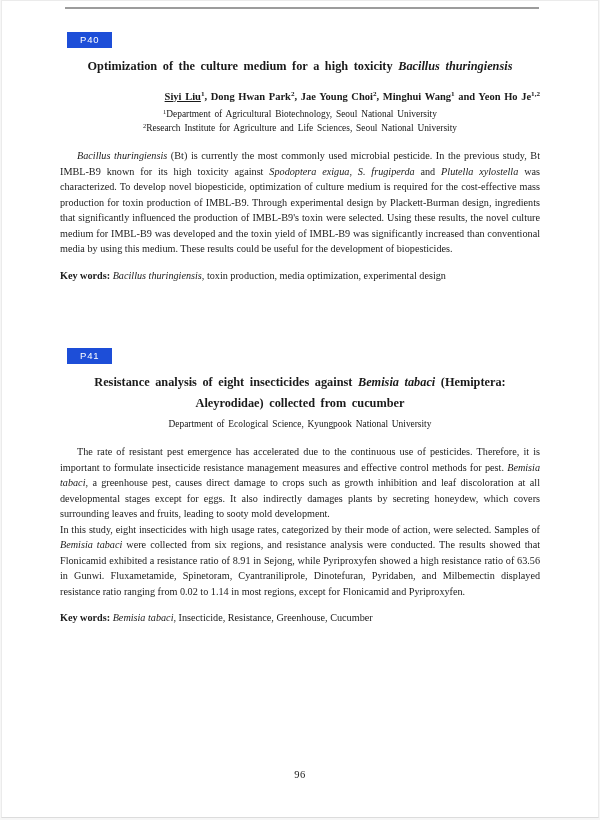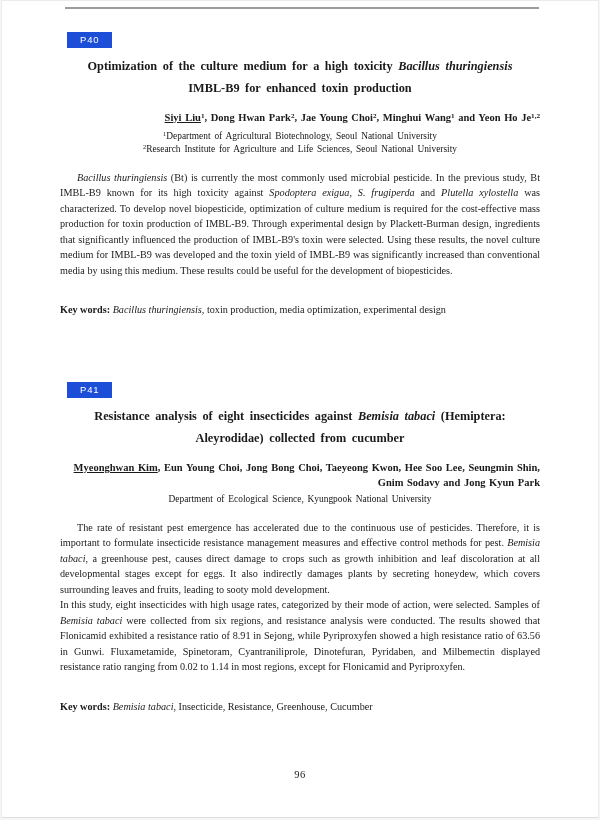--- a/index.html
+++ b/index.html
@@ -76,21 +76,21 @@
   }
   .abs-body {
     margin-top:13px;
     font-size:10.2px;
     line-height:15.5px;
     text-align:justify;
   }
   .abs-body p { margin:0; }
   .abs-body p.indent { text-indent:17px; }
   .keywords {
-    margin-top:24px;
+    margin-top:11px;
     font-size:10.2px;
     line-height:15px;
     text-align:left;
   }
 
   
   .rt-i { font-style:italic; }
   .rt-b { font-weight:bold; }
   .rt-u { text-decoration:underline; }
   .rt-sup { font-size:68%; position:relative; top:-0.45em; }
@@ -105,36 +105,35 @@
 </head>
 <body>
 
 <div class="page">
   <div class="content">
 
     <div class="header-rule"></div>
 
     <div class="abstract-section sec1">
       <span class="badge">P40</span>
-      <div class="abs-title"><span>Optimization of the culture medium for a high toxicity </span><span class="rt-i">Bacillus thuringiensis</span><br><span>IMBL-B9 for enhanced toxin production</span></div>
+      <div class="abs-title"><span>Optimization of the culture medium for a high toxicity </span><span class="rt-i">Bacillus thuringiensis</span><br></div>
       <div class="authors"><span class="rt-u">Siyi Liu</span><span class="rt-sup">1</span><span>, Dong Hwan Park</span><span class="rt-sup">2</span><span>, Jae Young Choi</span><span class="rt-sup">2</span><span>, Minghui Wang</span><span class="rt-sup">1</span><span> and Yeon Ho Je</span><span class="rt-sup">1,2</span></div>
       <div class="affils">
         <div><span class="rt-sup">1</span><span>Department of Agricultural Biotechnology, Seoul National University</span></div>
         <div><span class="rt-sup">2</span><span>Research Institute for Agriculture and Life Sciences, Seoul National University</span></div>
       </div>
       <div class="abs-body">
         <p class="indent"><span class="rt-i">Bacillus thuringiensis</span><span> (Bt) is currently the most commonly used microbial pesticide. In the previous study, Bt IMBL-B9 known for its high toxicity against </span><span class="rt-i">Spodoptera exigua</span><span>, </span><span class="rt-i">S. frugiperda</span><span> and </span><span class="rt-i">Plutella xylostella</span><span> was characterized. To develop novel biopesticide, optimization of culture medium is required for the cost-effective mass production for toxin production of IMBL-B9. Through experimental design by Plackett-Burman design, ingredients that significantly influenced the production of IMBL-B9's toxin were selected. Using these results, the novel culture medium for IMBL-B9 was developed and the toxin yield of IMBL-B9 was significantly increased than conventional media by using this medium. These results could be useful for the development of biopesticides.</span></p>
       </div>
       <div class="keywords"><span class="rt-b">Key words:</span><span> </span><span class="rt-i">Bacillus thuringiensis</span><span>, toxin production, media optimization, experimental design</span></div>
     </div>
 
     <div class="abstract-section sec2">
       <span class="badge">P41</span>
       <div class="abs-title"><span>Resistance analysis of eight insecticides against </span><span class="rt-i">Bemisia tabaci</span><span> (Hemiptera:</span><br><span>Aleyrodidae) collected from cucumber</span></div>
-      <div class="authors"><span class="rt-u">Myeonghwan Kim</span><span>, Eun Young Choi, Jong Bong Choi, Taeyeong Kwon, Hee Soo Lee, Seungmin Shin,</span><br><span>Gnim Sodavy and Jong Kyun Park</span></div>
       <div class="affils">
         <div><span>Department of Ecological Science, Kyungpook National University</span></div>
       </div>
       <div class="abs-body">
         <p class="indent"><span>The rate of resistant pest emergence has accelerated due to the continuous use of pesticides. Therefore, it is important to formulate insecticide resistance management measures and effective control methods for pest. </span><span class="rt-i">Bemisia tabaci</span><span>, a greenhouse pest, causes direct damage to crops such as growth inhibition and leaf discoloration at all developmental stages except for eggs. It also indirectly damages plants by secreting honeydew, which covers surrounding leaves and fruits, leading to sooty mold development.</span></p>
         <p><span>In this study, eight insecticides with high usage rates, categorized by their mode of action, were selected. Samples of </span><span class="rt-i">Bemisia tabaci</span><span> were collected from six regions, and resistance analysis were conducted. The results showed that Flonicamid exhibited a resistance ratio of 8.91 in Sejong, while Pyriproxyfen showed a high resistance ratio of 63.56 in Gunwi. Fluxametamide, Spinetoram, Cyantraniliprole, Dinotefuran, Pyridaben, and Milbemectin displayed resistance ratio ranging from 0.02 to 1.14 in most regions, except for Flonicamid and Pyriproxyfen.</span></p>
       </div>
       <div class="keywords"><span class="rt-b">Key words:</span><span> </span><span class="rt-i">Bemisia tabaci</span><span>, Insecticide, Resistance, Greenhouse, Cucumber</span></div>
     </div>
 

